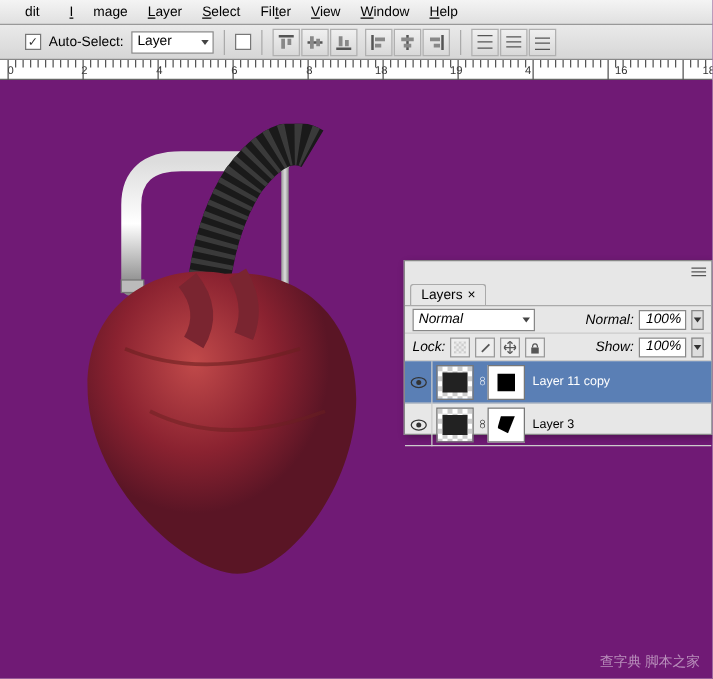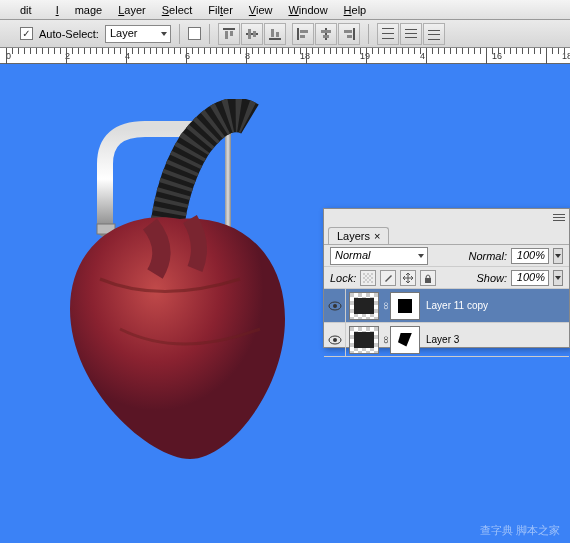--- a/index.html
+++ b/index.html
@@ -17,21 +17,21 @@
 .sep { width: 1px; height: 20px; background: #aaa; margin: 0 2px; }
 .toolbtn { width: 22px; height: 22px; border: 1px solid #b0b0b0; background: linear-gradient(#f0f0f0,#d8d8d8); display: inline-flex; align-items: center; justify-content: center; }
 .toolbtn svg { width: 14px; height: 14px; }
 .btngroup { display: flex; gap: 1px; }
 
 .ruler-h { height: 16px; background: #fff; border-bottom: 1px solid #666; position: relative; font-size: 9px; }
 .ruler-h .tick { position: absolute; top: 0; border-left: 1px solid #555; height: 6px; }
 .ruler-h .tick.major { height: 16px; }
 .ruler-h .label { position: absolute; top: 3px; font-size: 9px; color: #333; }
 
-.canvas { position: absolute; top: 64px; left: 0; width: 570px; height: 479px; background: #3b82f6; }
+.canvas { position: absolute; top: 64px; left: 0; width: 570px; height: 479px; background: #701a75; }
 .heart { position: absolute; left: 60px; top: 145px; width: 235px; height: 255px; }
 .pipe { position: absolute; left: 95px; top: 45px; }
 .hose { position: absolute; left: 145px; top: 35px; }
 .rod { position: absolute; left: 225px; top: 50px; width: 6px; height: 185px; background: linear-gradient(90deg,#999,#ddd,#888); }
 
 .panel { position: absolute; left: 323px; top: 208px; width: 247px; height: 140px; background: #e7e7e7; border: 1px solid #888; box-shadow: 2px 2px 6px rgba(0,0,0,0.3); }
 .panel-tabs { height: 36px; display: flex; align-items: flex-end; padding-left: 4px; border-bottom: 1px solid #aaa; position: relative; }
 .tab { padding: 2px 8px; background: #e7e7e7; border: 1px solid #aaa; border-bottom: none; border-radius: 3px 3px 0 0; font-size: 10px; }
 .tab-close { margin-left: 4px; cursor: default; }
 .panel-menu { position: absolute; right: 4px; top: 4px; width: 12px; height: 10px; }

